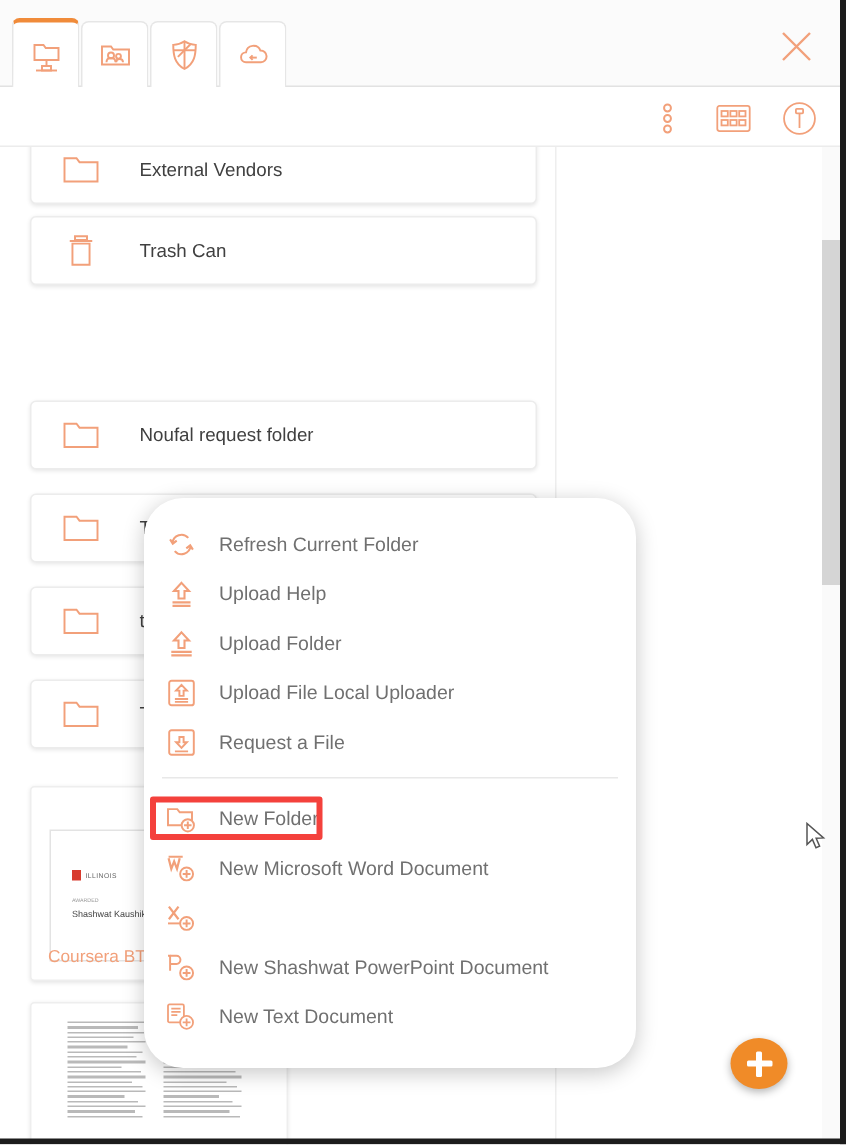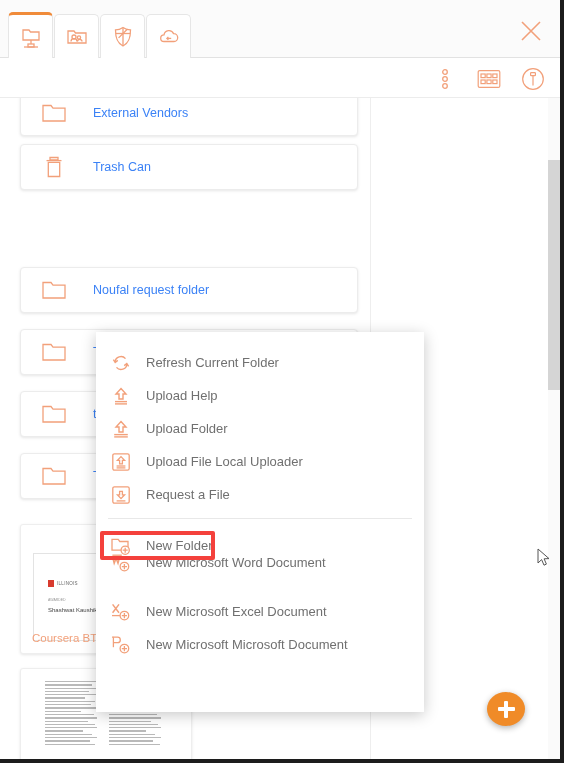--- a/index.html
+++ b/index.html
@@ -86,21 +86,21 @@
     background:#ffffff;
     border:1px solid #ececec;
     border-radius:4px;
     box-shadow:0 1px 3px rgba(0,0,0,.10);
     box-sizing:border-box;
     display:flex;align-items:center;
     cursor:pointer;
   }
   .row-ic{width:34px;margin-left:16px;display:flex;align-items:center;justify-content:center;}
   .row-label{
-    margin-left:22px;font-size:12.5px;color:#3b82f6;white-space:nowrap;
+    margin-left:22px;font-size:12.5px;color:#404040;white-space:nowrap;
     overflow:hidden;
   }
 
   
   .tile{
     position:absolute;left:20px;width:172px;
     background:#ffffff;border:1px solid #eeeeee;border-radius:3px;
     box-shadow:0 1px 3px rgba(0,0,0,.10);
     box-sizing:border-box;overflow:hidden;cursor:pointer;
   }
@@ -118,20 +118,21 @@
   }
   .txtlines{position:absolute;}
   .txtline{background:#b9b9b9;height:1.3px;margin-bottom:2px;}
 
   
   .ctxmenu{
     position:absolute;left:96px;top:332px;width:328px;height:380px;
     background:#ffffff;
     box-shadow:0 3px 14px rgba(0,0,0,.22);
     z-index:40;
+    border-radius:26px;
   }
   .ctx-item{
     position:absolute;left:0;width:328px;height:33px;
     display:flex;align-items:center;cursor:pointer;
   }
   .ctx-ic{width:30px;margin-left:10px;display:flex;align-items:center;justify-content:center;}
   .ctx-lbl{margin-left:10px;font-size:13px;color:#707070;white-space:nowrap;}
   .ctx-divider{
     position:absolute;left:12px;top:186px;width:304px;height:1px;background:#e8e8e8;
   }
@@ -456,57 +457,67 @@
       <span class="ctx-ic">
         <svg width="22" height="20" viewBox="0 0 22 20" fill="none" stroke="#f2a07a" stroke-width="1.3">
           <path d="M2 3.4h6.2l1.6 2.1H18v8.6H2z"></path>
           <circle cx="15.2" cy="14.2" r="4.1" fill="#fff"></circle>
           <path d="M15.2 11.7v5M12.7 14.2h5"></path>
         </svg>
       </span>
       <span class="ctx-lbl">New Folder</span>
     </div>
 
-    <div class="ctx-item" style="top:214px;">
+    <div class="ctx-item" style="top:230px;">
       <span class="ctx-ic">
         <svg width="22" height="20" viewBox="0 0 22 20" fill="none" stroke="#f2a07a" stroke-width="1.3">
           <path d="M2.4 3.2l1.8 7 1.9-5 1.9 5 1.8-7" stroke-width="1.5"></path>
           <path d="M2.4 2.2h9.4"></path>
           <circle cx="14.4" cy="13.6" r="4.3" fill="#fff"></circle>
           <path d="M14.4 11v5.2M11.8 13.6h5.2"></path>
         </svg>
       </span>
       <span class="ctx-lbl">New Microsoft Word Document</span>
     </div>
 
     <div class="ctx-item" style="top:263px;">
       <span class="ctx-ic">
         <svg width="22" height="20" viewBox="0 0 22 20" fill="none" stroke="#f2a07a" stroke-width="1.3">
           <path d="M2.6 2.4l6.4 8.4M9 2.4l-6.4 8.4" stroke-width="1.5"></path>
           <path d="M2 13.6h8"></path>
           <circle cx="14.4" cy="13.6" r="4.3" fill="#fff"></circle>
           <path d="M14.4 11v5.2M11.8 13.6h5.2"></path>
         </svg>
       </span>
-      <span class="ctx-lbl">New Microsoft Excel Document</span>
     </div>
 
     <div class="ctx-item" style="top:296px;">
       <span class="ctx-ic">
         <svg width="22" height="20" viewBox="0 0 22 20" fill="none" stroke="#f2a07a" stroke-width="1.3">
           <path d="M3.4 2.2v10"></path>
           <path d="M3.4 2.2h4.2a2.7 2.7 0 010 5.4H3.4"></path>
           <path d="M2 2.2h1.8"></path>
           <circle cx="14.4" cy="13.6" r="4.3" fill="#fff"></circle>
           <path d="M14.4 11v5.2M11.8 13.6h5.2"></path>
         </svg>
       </span>
-      <span class="ctx-lbl">New Microsoft Microsoft Document</span>
-    </div>
-
+      <span class="ctx-lbl">New Shashwat PowerPoint Document</span>
+    </div>
+
+    <div class="ctx-item" style="top:329px;">
+      <span class="ctx-ic">
+        <svg width="22" height="20" viewBox="0 0 22 20" fill="none" stroke="#f2a07a" stroke-width="1.2">
+          <rect x="2" y="1.6" width="10.6" height="12" rx="1"></rect>
+          <path d="M4.2 4.4h6.2M4.2 6.6h6.2M4.2 8.8h4"></path>
+          <circle cx="14.4" cy="13.6" r="4.3" fill="#fff"></circle>
+          <path d="M14.4 11v5.2M11.8 13.6h5.2"></path>
+        </svg>
+      </span>
+      <span class="ctx-lbl">New Text Document</span>
+    </div>
   </div>
 
   <div class="redbox"></div>
 
   <div class="scroll-track"></div>
   <div class="scroll-thumb"></div>
 
 
   <div class="fab">
     <span style="position:relative;width:17px;height:17px;display:block;">

